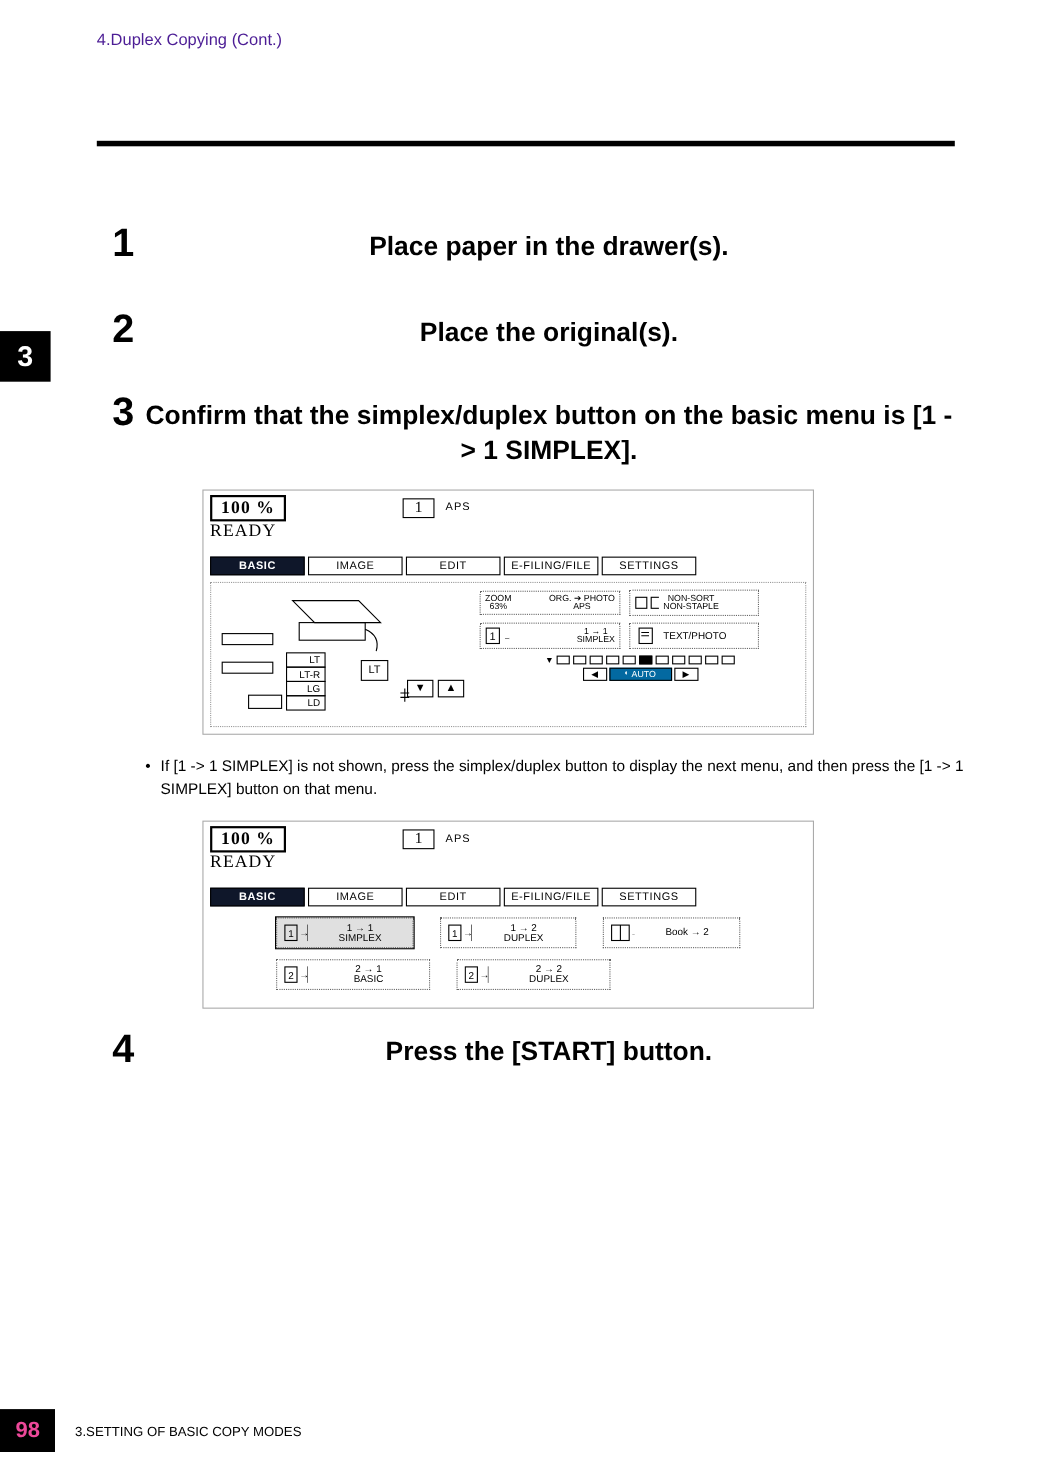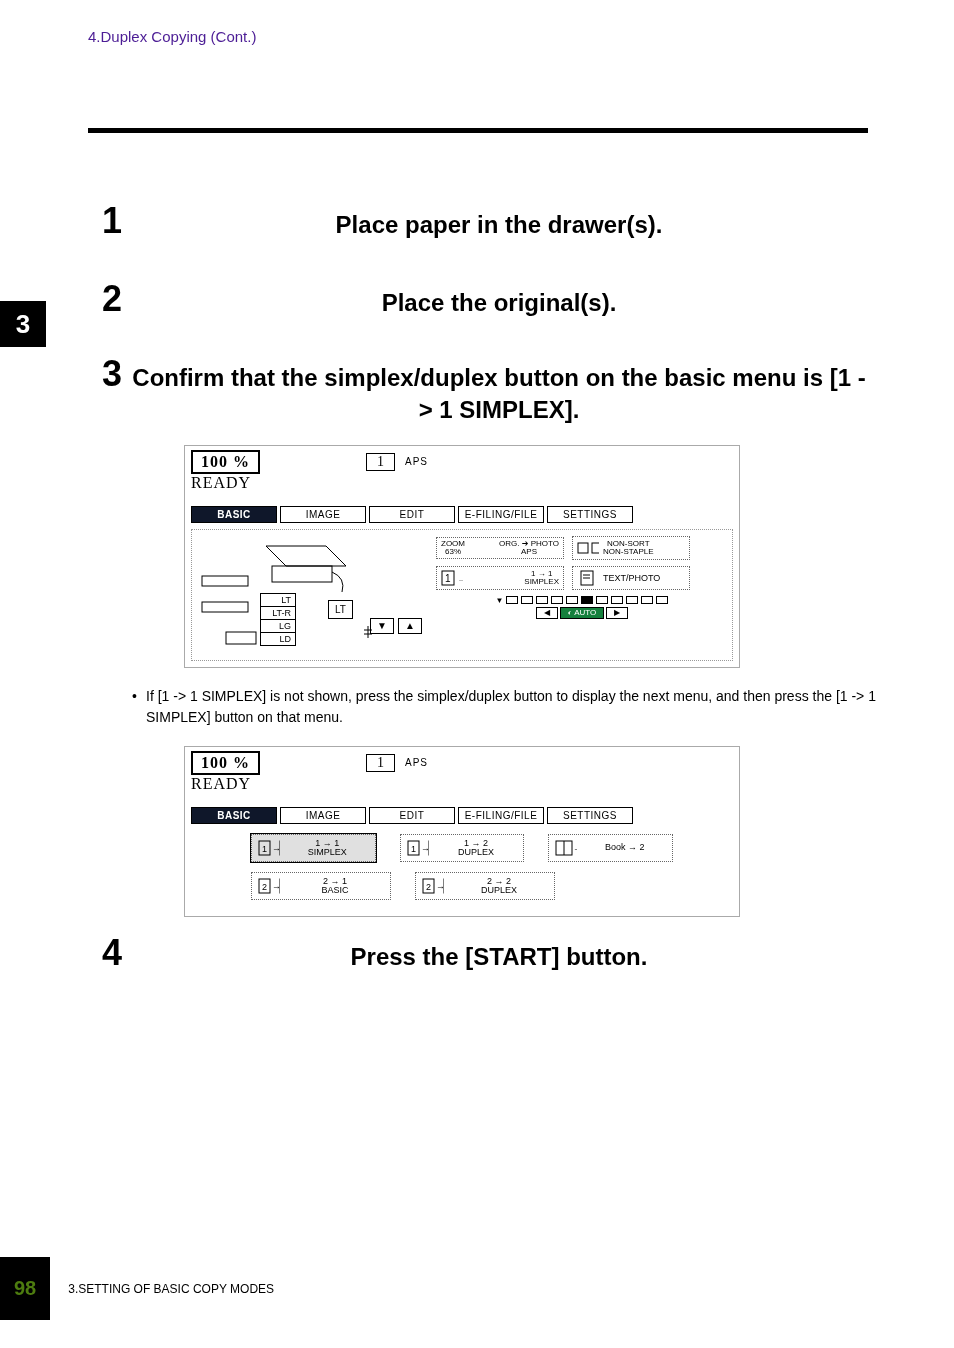--- a/index.html
+++ b/index.html
@@ -41,33 +41,33 @@
   .rbtn { border: 1px dotted #666; padding: 2px 4px; display: flex; align-items: center; gap: 4px; font-size: 9px; }
   .rbtn-wide { width: 128px; justify-content: space-between; }
   .rbtn-x { width: 118px; }
   .ic { width: 22px; height: 18px; display: inline-flex; align-items: center; justify-content: center; }
   .mini { font-size: 8px; line-height: 8px; text-align: center; }
   .densityrow { display: flex; gap: 3px; align-items: center; margin-top: 4px; justify-content: center; }
   .dcell { width: 12px; height: 8px; border: 1px solid #000; }
   .dcell.filled { background: #000; }
   .dbtns { display: flex; gap: 2px; margin-top: 2px; justify-content: center; }
   .dbtn { border: 1px solid #000; width: 22px; height: 12px; font-size: 8px; display: flex; align-items: center; justify-content: center; }
-  .dbtn.auto { width: 44px; background: #15803d; color: #fff; }
+  .dbtn.auto { width: 57px; background: #0369a1; color: #fff; }
   .note { font-size: 14px; color: #000; margin-left: 44px; margin-top: 18px; line-height: 1.5; width: 750px; }
   .note2 { margin-top: 12px; }
   .bullets li { list-style: none; position: relative; padding-left: 14px; }
   .bullets li::before { content: "•"; position: absolute; left: 0; }
   .duplex-btns { display: flex; gap: 24px; margin: 10px 60px; }
   .dx { border: 1px dotted #666; padding: 4px 6px; display: flex; align-items: center; gap: 6px; font-size: 9px; width: 140px; }
   .dx.sel { background: #e0e0e0; outline: 1px solid #000; }
   .dx .lbl { flex: 1; text-align: center; line-height: 9px; }
   .cancel-row { display: flex; justify-content: center; margin-top: 18px; padding: 8px 0; border-top: 1px dotted #aaa; }
   .cancel-btn { border: 1px solid #000; padding: 2px 14px; font-size: 11px; letter-spacing: 0.5px; }
   .footer { position: absolute; bottom: 28px; left: 0; display: flex; align-items: center; }
-  .pagenum { background: #000; color: #4d7c0f; font-size: 20px; font-weight: bold; padding: 20px 14px; }
+  .pagenum { background: #000; color: #ec4899; font-size: 20px; font-weight: bold; padding: 8px 14px; }
   .footer-text { font-size: 12px; margin-left: 18px; }
 </style>
 </head>
 <body>
 
 <div class="page">
   <div class="breadcrumb">4.Duplex Copying (Cont.)</div>
   <div class="black-rule"></div>
 
 

